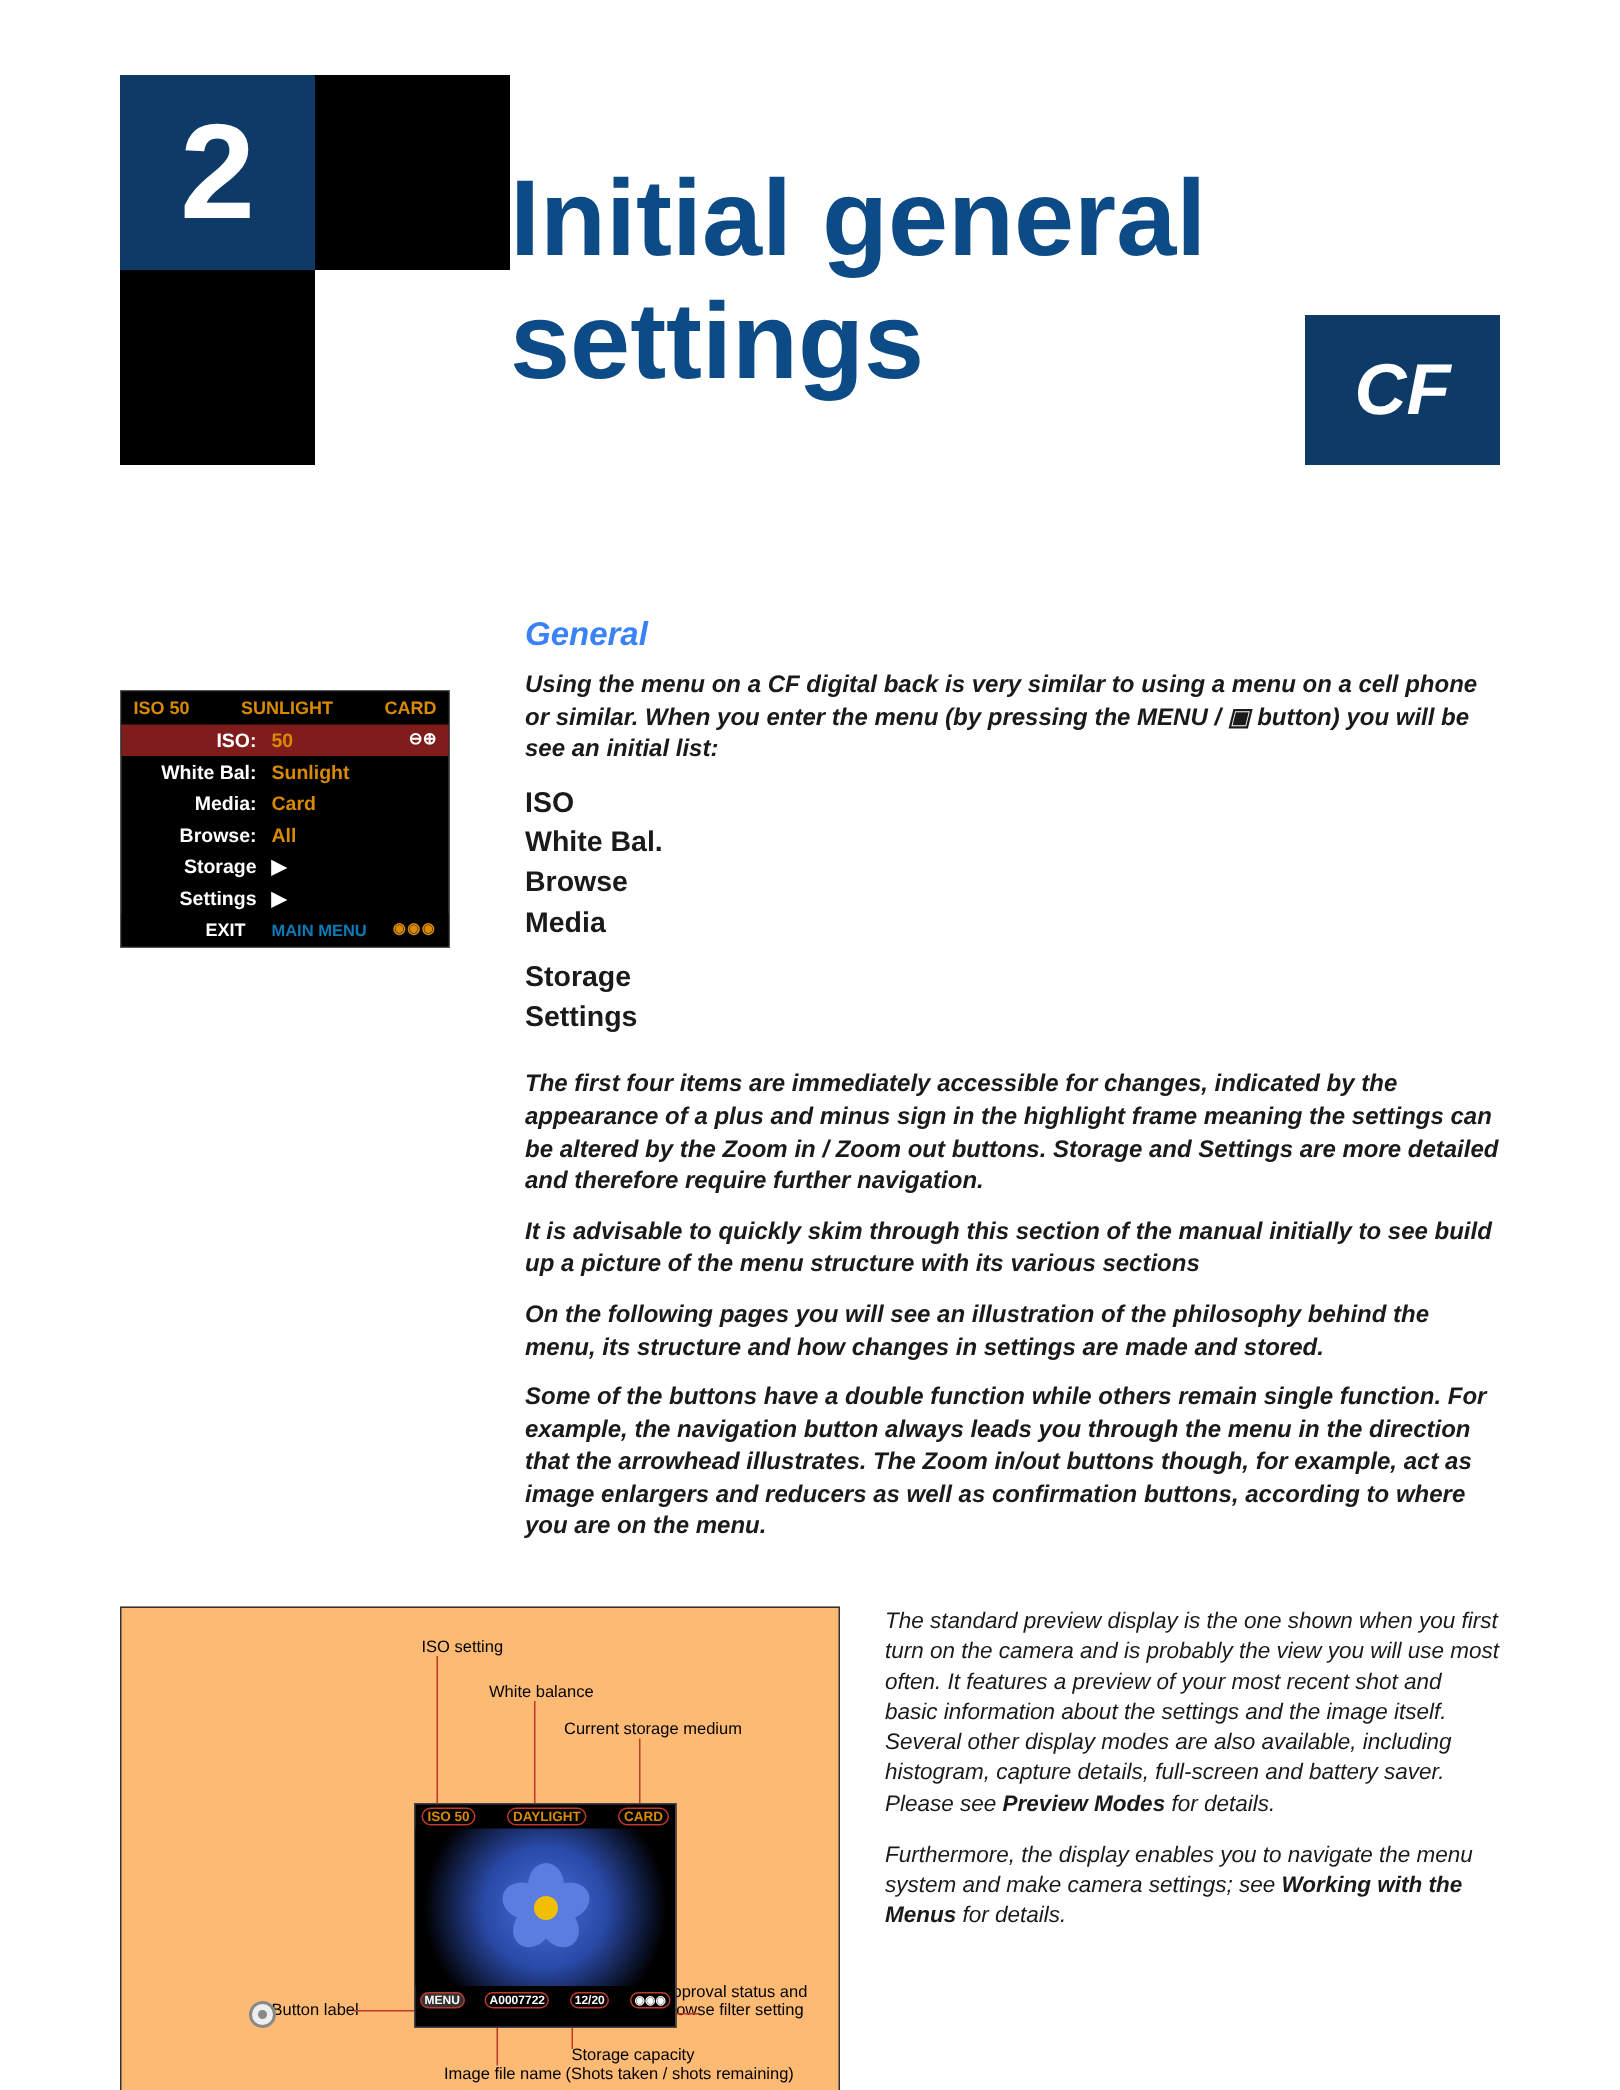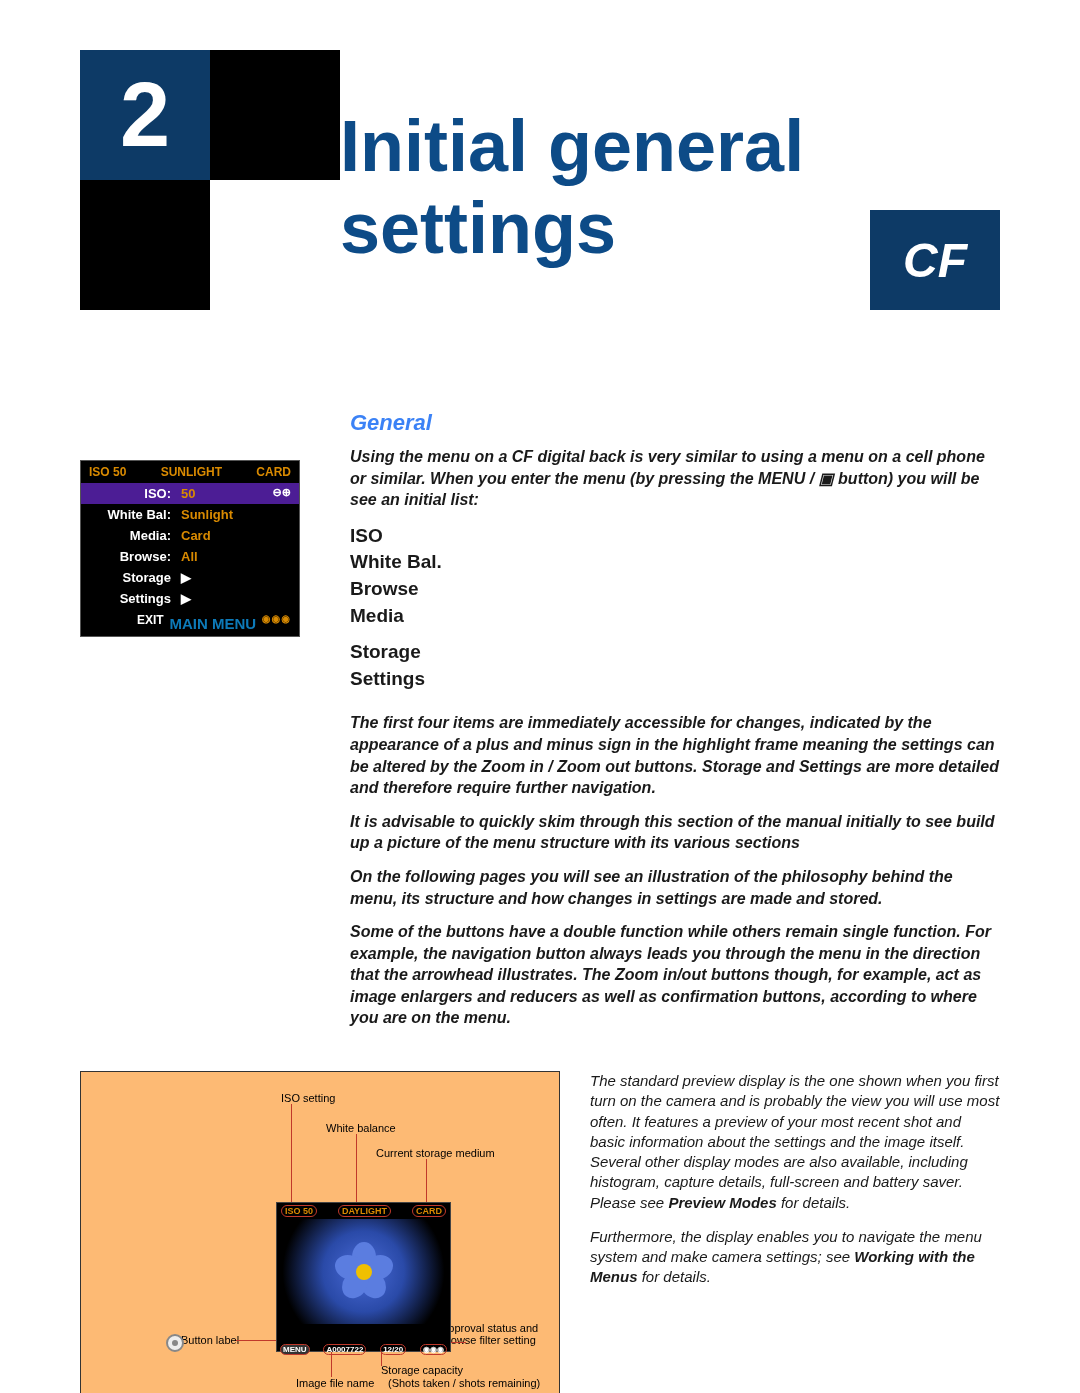--- a/index.html
+++ b/index.html
@@ -120,33 +120,33 @@
   .lcd-header .h-mid { color: #d98a00; }
   .lcd-header .h-right { color: #d98a00; }
   .lcd-row {
     display: flex;
     padding: 3px 10px;
     font-size: 13px;
   }
   .lcd-row .k { width: 80px; text-align: right; color: #fff; }
   .lcd-row .v { padding-left: 10px; color: #d98a00; }
   .lcd-row.sel {
-    background: #4c1d95;
+    background: #7f1d1d;
     position: relative;
   }
   .lcd-row.sel .pm {
     position: absolute;
     right: 8px;
     top: 3px;
     color: #fff;
     font-size: 11px;
   }
   .lcd-row .arrow { color: #fff; padding-left: 10px; }
   .lcd-footer .f-left { color: #fff; font-size: 12px; margin-left: 48px; }
-  .lcd-footer .f-mid { color: #0d7ab8; font-size: 15px; padding-top:2px;}
+  .lcd-footer .f-mid { color: #0d7ab8; font-size: 11px; padding-top:2px;}
   .lcd-footer .f-right { color: #d98a00; font-size: 10px; letter-spacing: 1px;}
 
   
   .diagram-block {
     display: flex;
     margin-top: 30px;
     gap: 30px;
   }
   .diagram {
     width: 480px;
@@ -194,21 +194,21 @@
   .petal {
     position:absolute; width:24px; height:30px; background:#5b7de0; border-radius:50% 50% 50% 50%;
     left:18px; top:0;
   }
   .petal:nth-child(2){ transform: rotate(72deg); transform-origin: 12px 30px;}
   .petal:nth-child(3){ transform: rotate(144deg); transform-origin: 12px 30px;}
   .petal:nth-child(4){ transform: rotate(216deg); transform-origin: 12px 30px;}
   .petal:nth-child(5){ transform: rotate(288deg); transform-origin: 12px 30px;}
   .flower-center{ position:absolute; width:16px;height:16px;background:#f0c000;border-radius:50%; left:22px; top:22px;}
   .preview-lcd .ph-footer {
-    display:flex; justify-content:space-between; padding:20px 3px;
+    display:flex; justify-content:space-between; padding:4px 3px;
     font-size:8px; font-weight:700; color:#fff;
   }
   .ph-footer span { border:1px solid #c0392b; border-radius:6px; padding:0 2px;}
   .ph-footer .menu-btn { background:#333; color:#fff; }
 
   .side-text {
     flex: 1;
     font-style: italic;
     font-size: 15px;
     line-height: 1.35;
@@ -311,21 +311,21 @@
   </div>
 
   <div class="diagram-block">
     <div class="diagram">
       <div class="callout" style="left:200px; top:20px;">ISO setting</div>
       <div class="callout" style="left:245px; top:50px;">White balance</div>
       <div class="callout" style="left:295px; top:75px;">Current storage medium</div>
       <div class="callout" style="left:100px; top:262px;">Button label</div>
       <div class="callout" style="left:215px; top:305px;">Image file name</div>
       <div class="callout" style="left:300px; top:292px;">Storage capacity</div>
-      <div class="callout" style="left:307px; top:305px;">(Shots taken / shots remaining)</div>
+      <div class="callout" style="left:296px; top:305px;">(Shots taken / shots remaining)</div>
       <div class="callout" style="left:360px; top:250px; width:110px;">Approval status and browse filter setting</div>
 
       <div class="callout-line" style="left:210px; top:32px; width:1px; height:105px;"></div>
       <div class="callout-line" style="left:275px; top:62px; width:1px; height:75px;"></div>
       <div class="callout-line" style="left:345px; top:87px; width:1px; height:50px;"></div>
       <div class="callout-line" style="left:155px; top:268px; width:55px; height:1px;"></div>
       <div class="callout-line" style="left:250px; top:280px; width:1px; height:25px;"></div>
       <div class="callout-line" style="left:300px; top:280px; width:1px; height:14px;"></div>
       <div class="callout-line" style="left:355px; top:270px; width:30px; height:1px;"></div>
 

